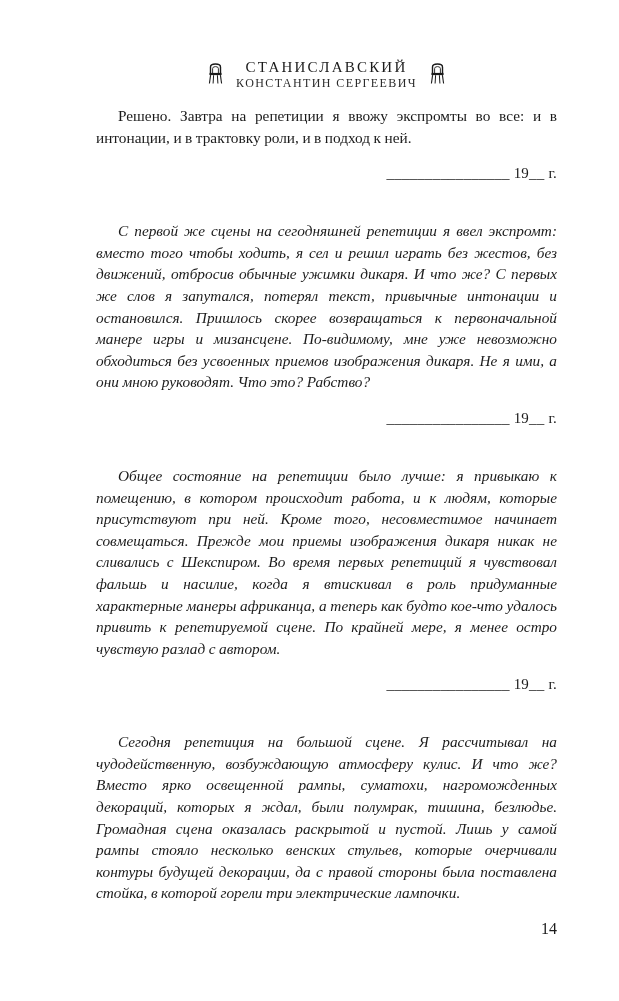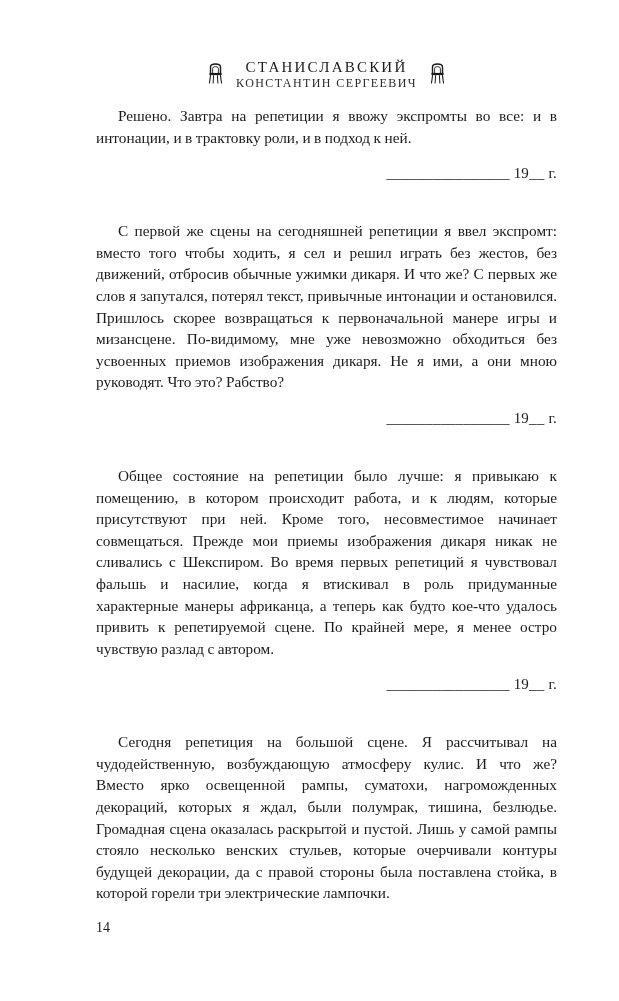--- a/index.html
+++ b/index.html
@@ -45,32 +45,32 @@
   .chair { display: inline-flex; }
   .chair svg { display: block; }
   .para {
     margin: 0;
     font-size: 15.3px;
     line-height: 21.6px;
     text-align: justify;
     text-indent: 22px;
     word-spacing: -0.3px;
   }
-  .para.gap { margin-top: 36px; }
+  .para.gap { margin-top: 36px; font-style: italic; }
   .dateline {
     margin-top: 14px;
     font-size: 15px;
     line-height: 22px;
     text-align: right;
     letter-spacing: 0.2px;
   }
   .page-number {
     margin-top: 16px;
-    font-size: 14px;
-    text-align: left;
+    font-size: 16px;
+    text-align: right;
   }
 </style>
 </head>
 <body>
 
 <div class="page">
 
   <header class="header">
     <span class="chair">
       <svg width="15" height="21" viewBox="0 0 15 21" fill="none" stroke="#1b1b1b">

